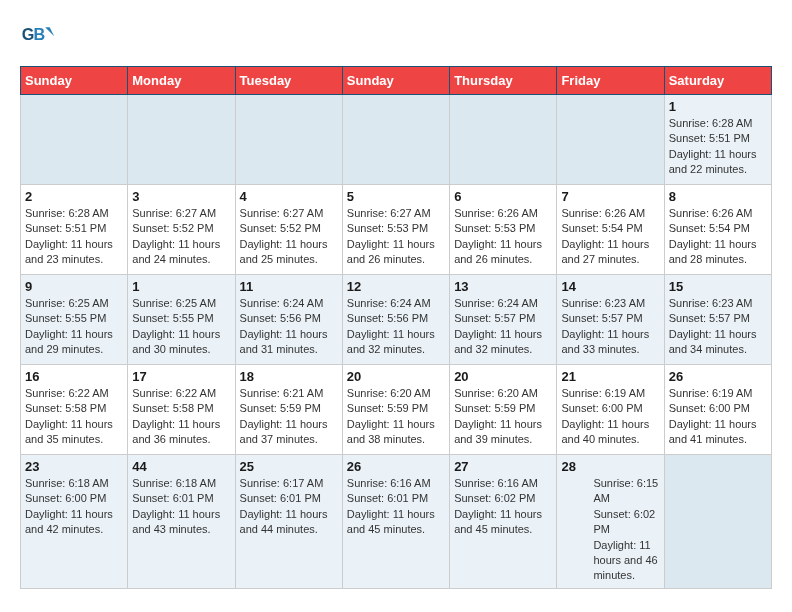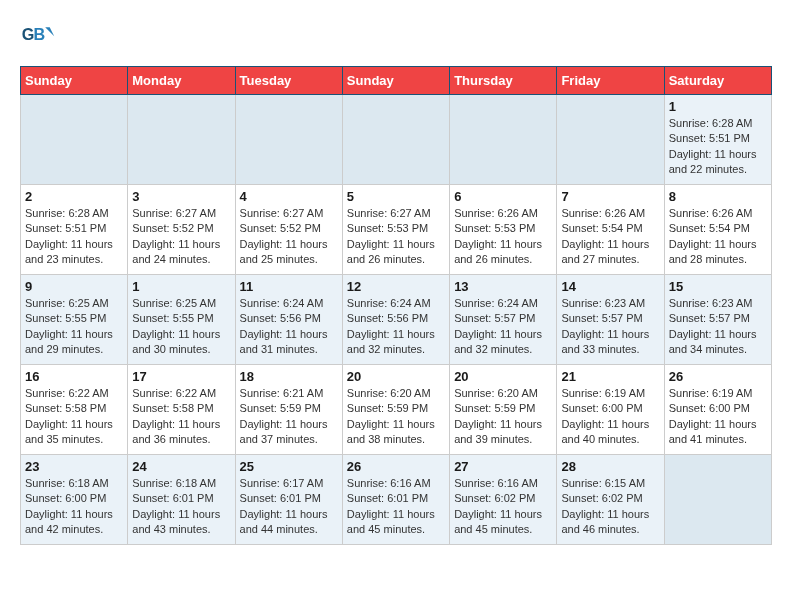--- a/index.html
+++ b/index.html
@@ -262,21 +262,21 @@
         </td>
       </tr>
       <tr class="alt-row">
         <td>
           <span class="day-number">23</span>
           <div class="day-info" style="white-space: pre-line;">Sunrise: 6:18 AM
 Sunset: 6:00 PM
 Daylight: 11 hours and 42 minutes.</div>
         </td>
         <td>
-          <span class="day-number">24</span>
+          <span class="day-number">44</span>
           <div class="day-info" style="white-space: pre-line;">Sunrise: 6:18 AM
 Sunset: 6:01 PM
 Daylight: 11 hours and 43 minutes.</div>
         </td>
         <td>
           <span class="day-number">25</span>
           <div class="day-info" style="white-space: pre-line;">Sunrise: 6:17 AM
 Sunset: 6:01 PM
 Daylight: 11 hours and 44 minutes.</div>
         </td>
@@ -287,20 +287,20 @@
 Daylight: 11 hours and 45 minutes.</div>
         </td>
         <td>
           <span class="day-number">27</span>
           <div class="day-info" style="white-space: pre-line;">Sunrise: 6:16 AM
 Sunset: 6:02 PM
 Daylight: 11 hours and 45 minutes.</div>
         </td>
         <td>
           <span class="day-number">28</span>
-          <div class="day-info" style="white-space: pre-line;">Sunrise: 6:15 AM
+          <div class="day-info" style="white-space: pre-line; margin-left: 32px;">Sunrise: 6:15 AM
 Sunset: 6:02 PM
 Daylight: 11 hours and 46 minutes.</div>
         </td>
         <td class="empty"></td>
       </tr>
     </tbody>
 </table>
 
 </body></html>

